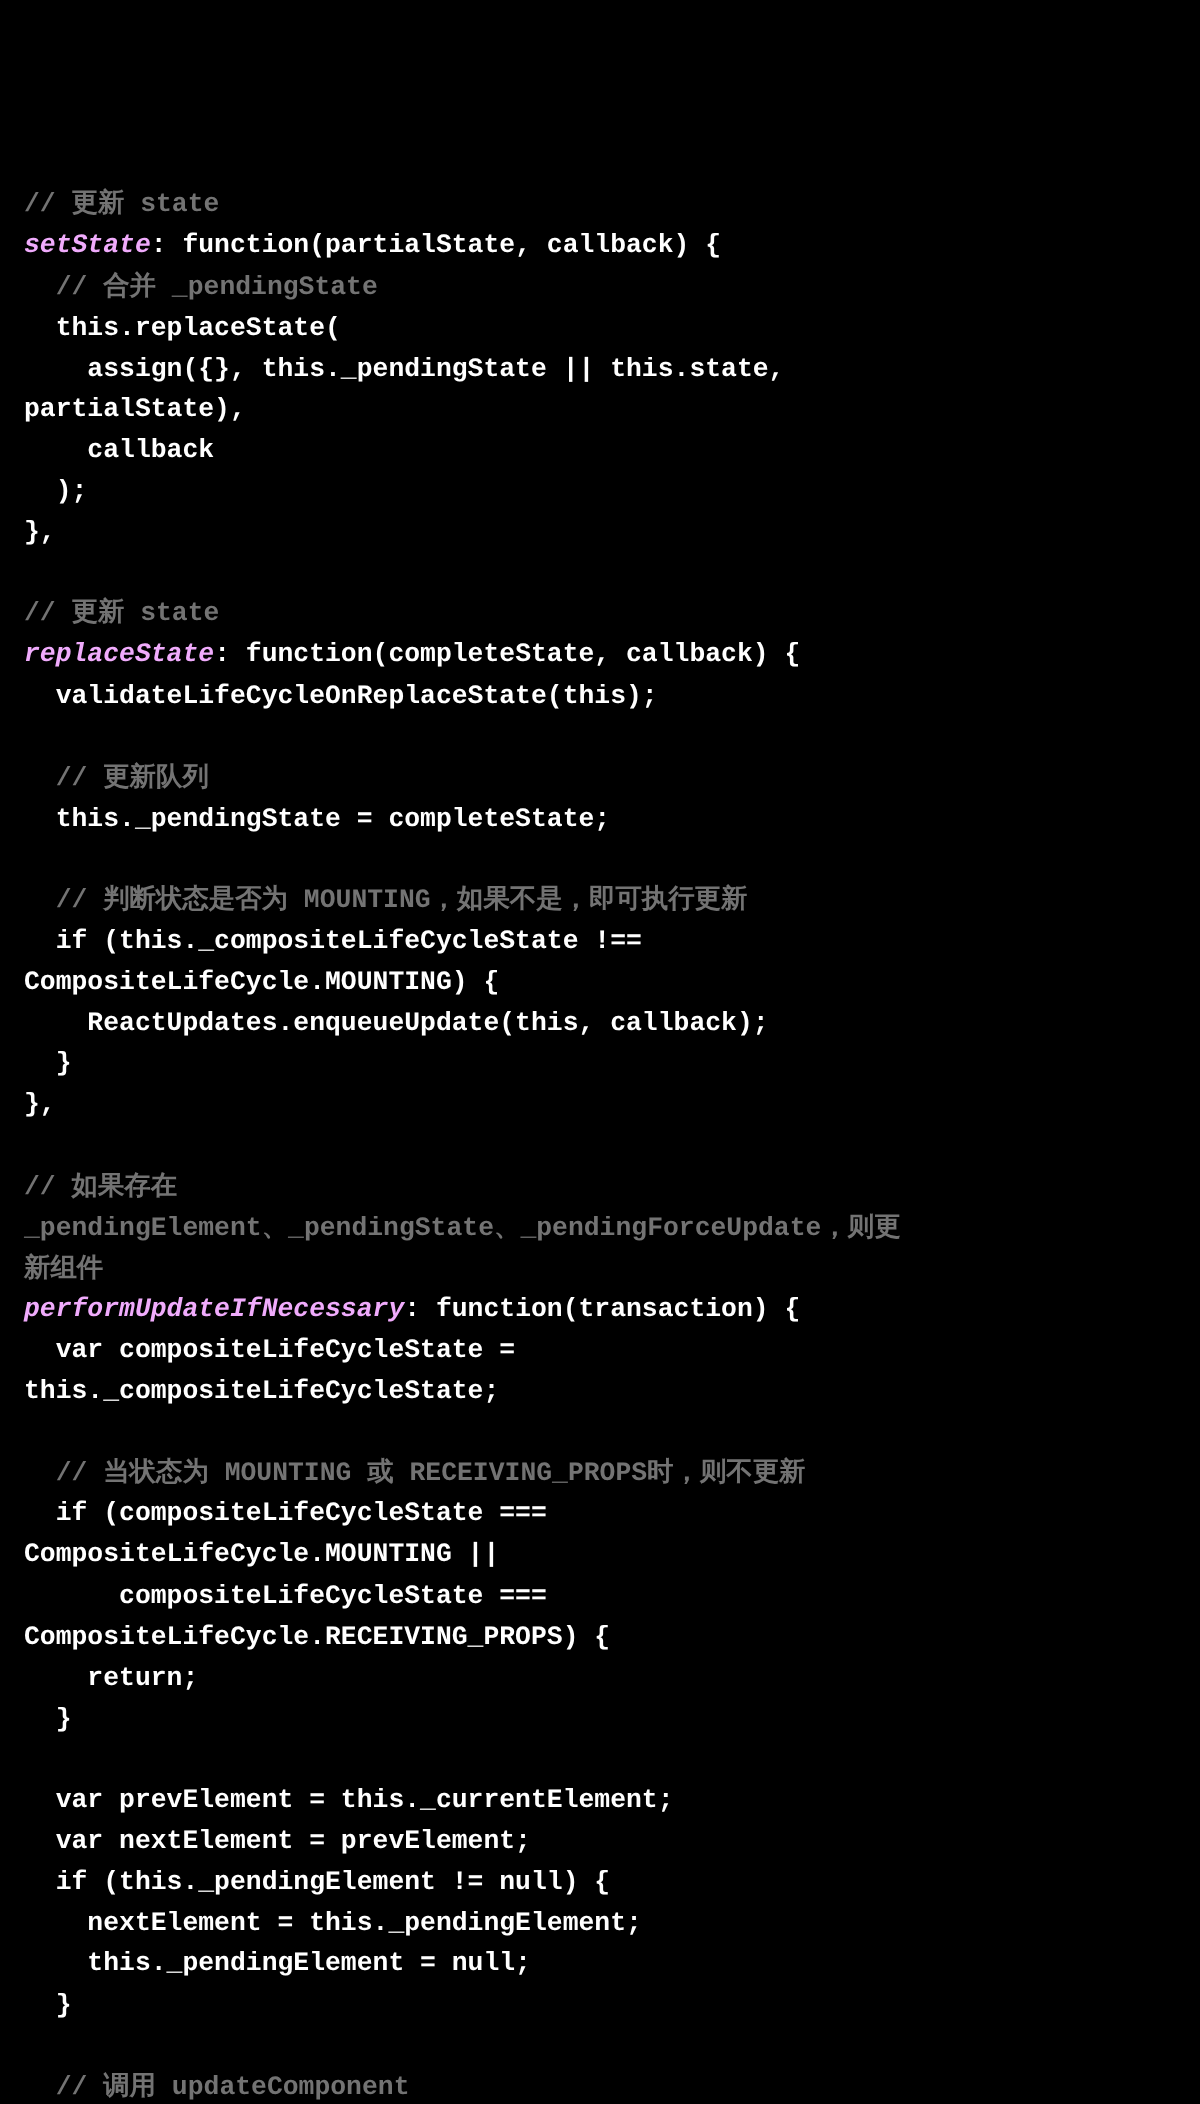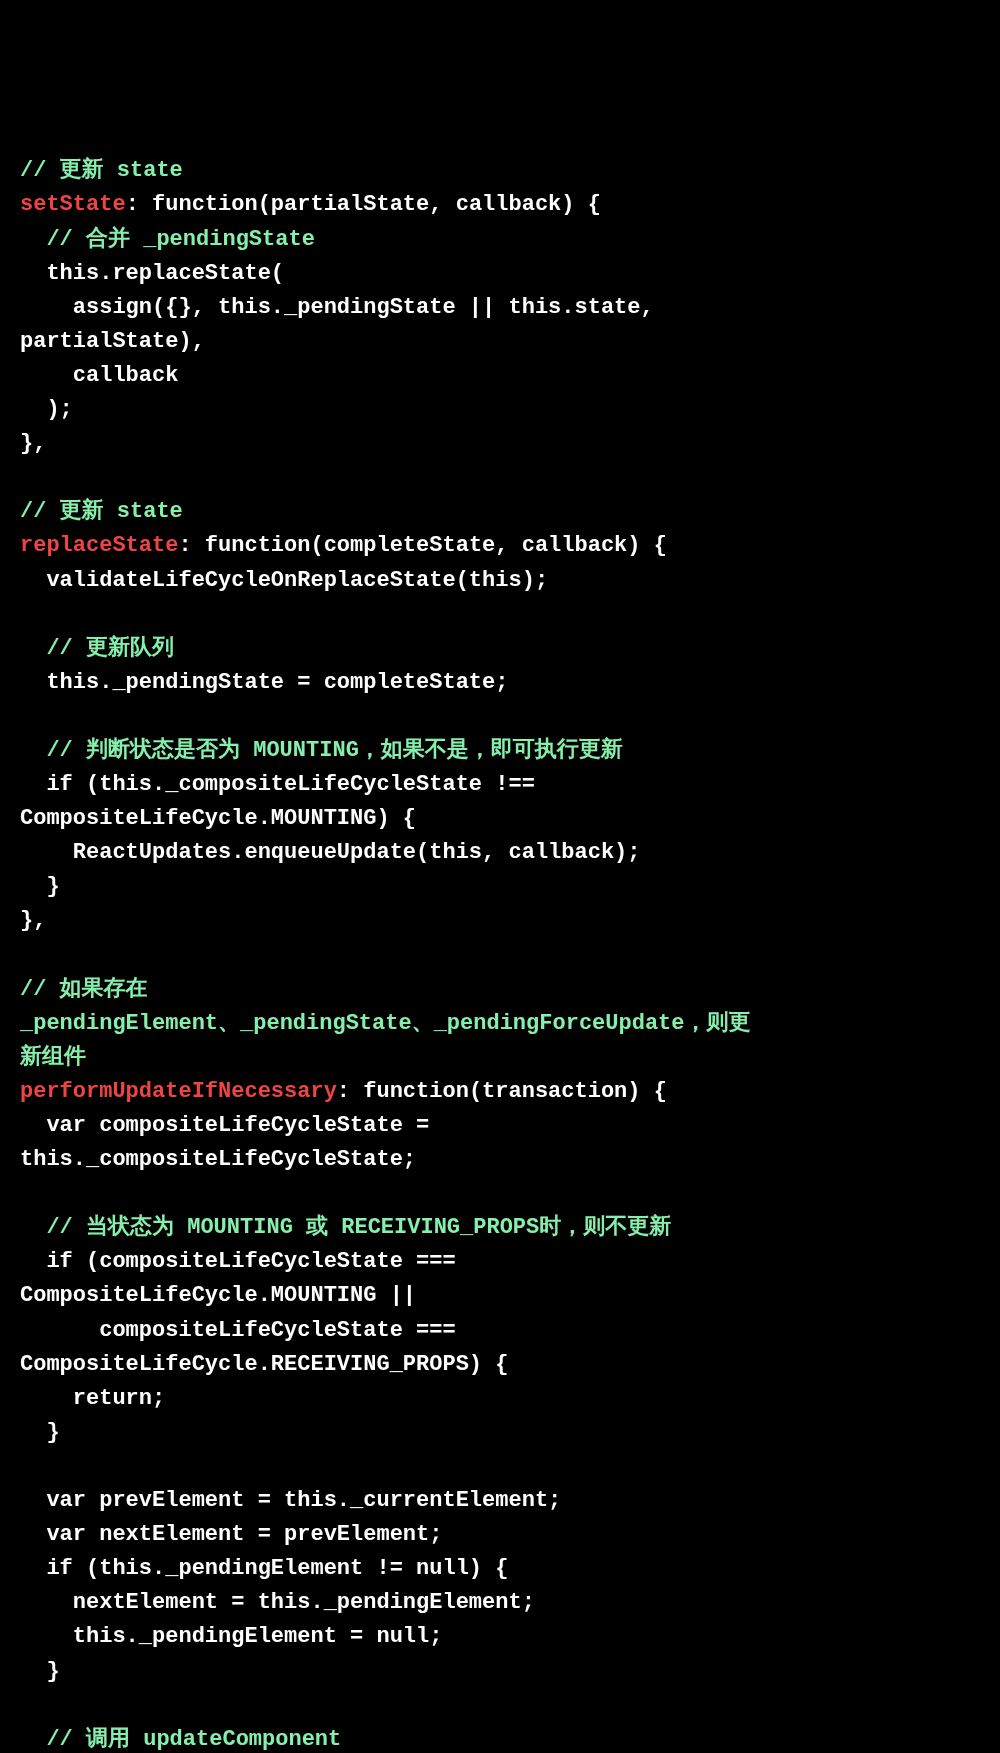--- a/index.html
+++ b/index.html
@@ -13,24 +13,25 @@
       font-family: 'Courier New', Courier, monospace;
       font-size: 22px;
       font-weight: bold;
       line-height: 1.55;
       padding: 18px 20px;
       width: 1000px;
       min-height: 1753px;
       white-space: pre;
     }
     .comment {
-      color: #86efac;
+      color: #737373;
     }
     .method-name {
-      color: #ef4444;
+      color: #f0abfc;
+      font-style: italic;
     }
     .code-block {
       display: block;
     }
   </style>
 </head>
 <body>
 
 
 

